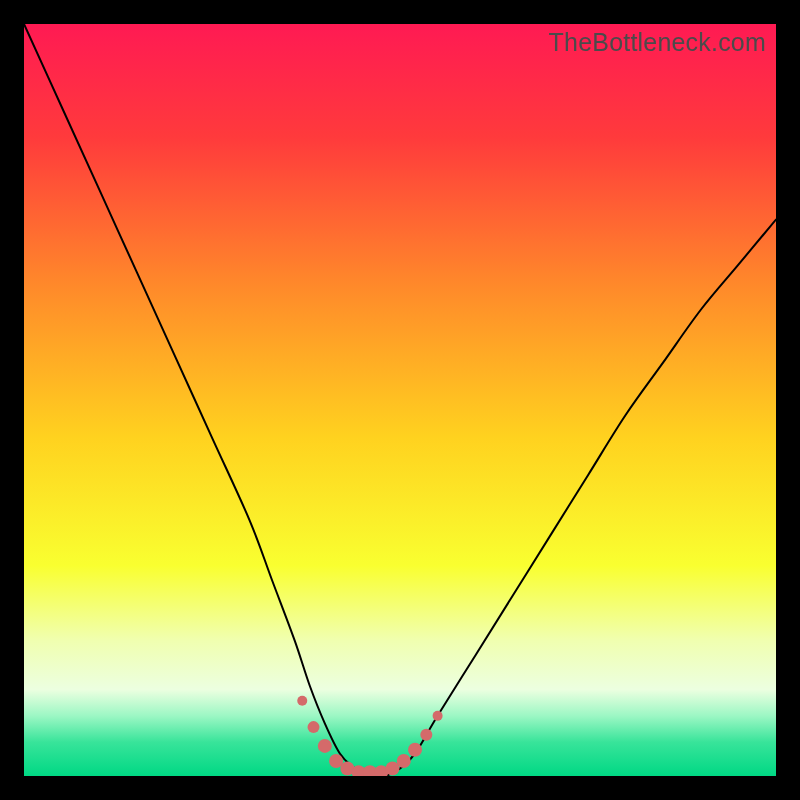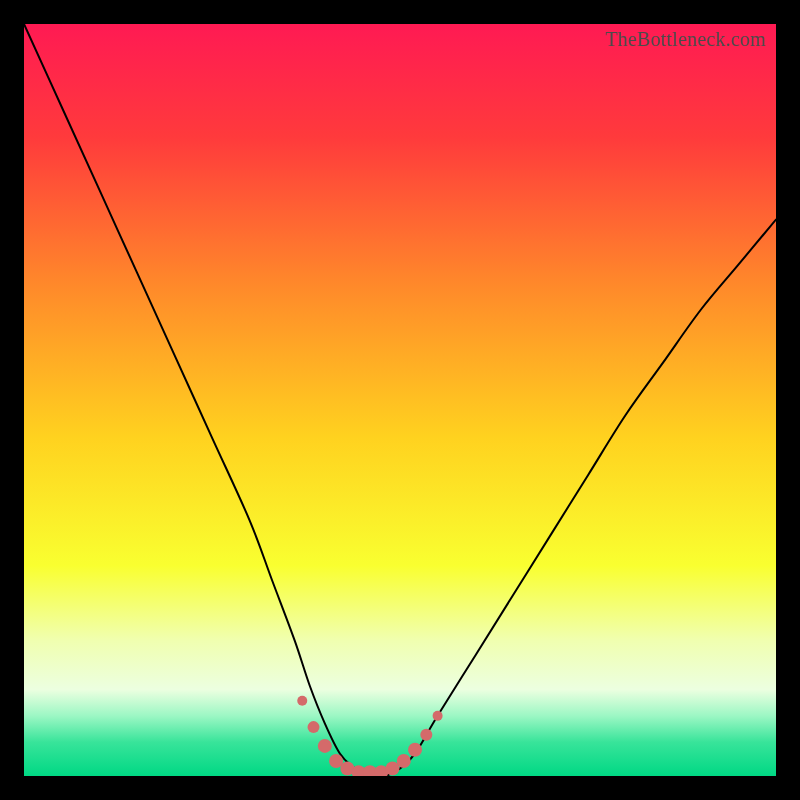--- a/index.html
+++ b/index.html
@@ -25,24 +25,24 @@
     top: 0;
     width: 752px;
     height: 752px;
     overflow: hidden;
   }
   .watermark {
     position: absolute;
     top: 4px;
     right: 10px;
     color: #4b4b4b;
-    font-size: 20px;
+    font-size: 25px;
     font-weight: 500;
     letter-spacing: 0.2px;
-    font-family: Liberation Serif, serif;
+    font-family: Liberation Sans, sans-serif;
     z-index: 5;
     user-select: none;
   }
   svg {
     display: block;
   }
 </style>
 </head>
 <body>
 

